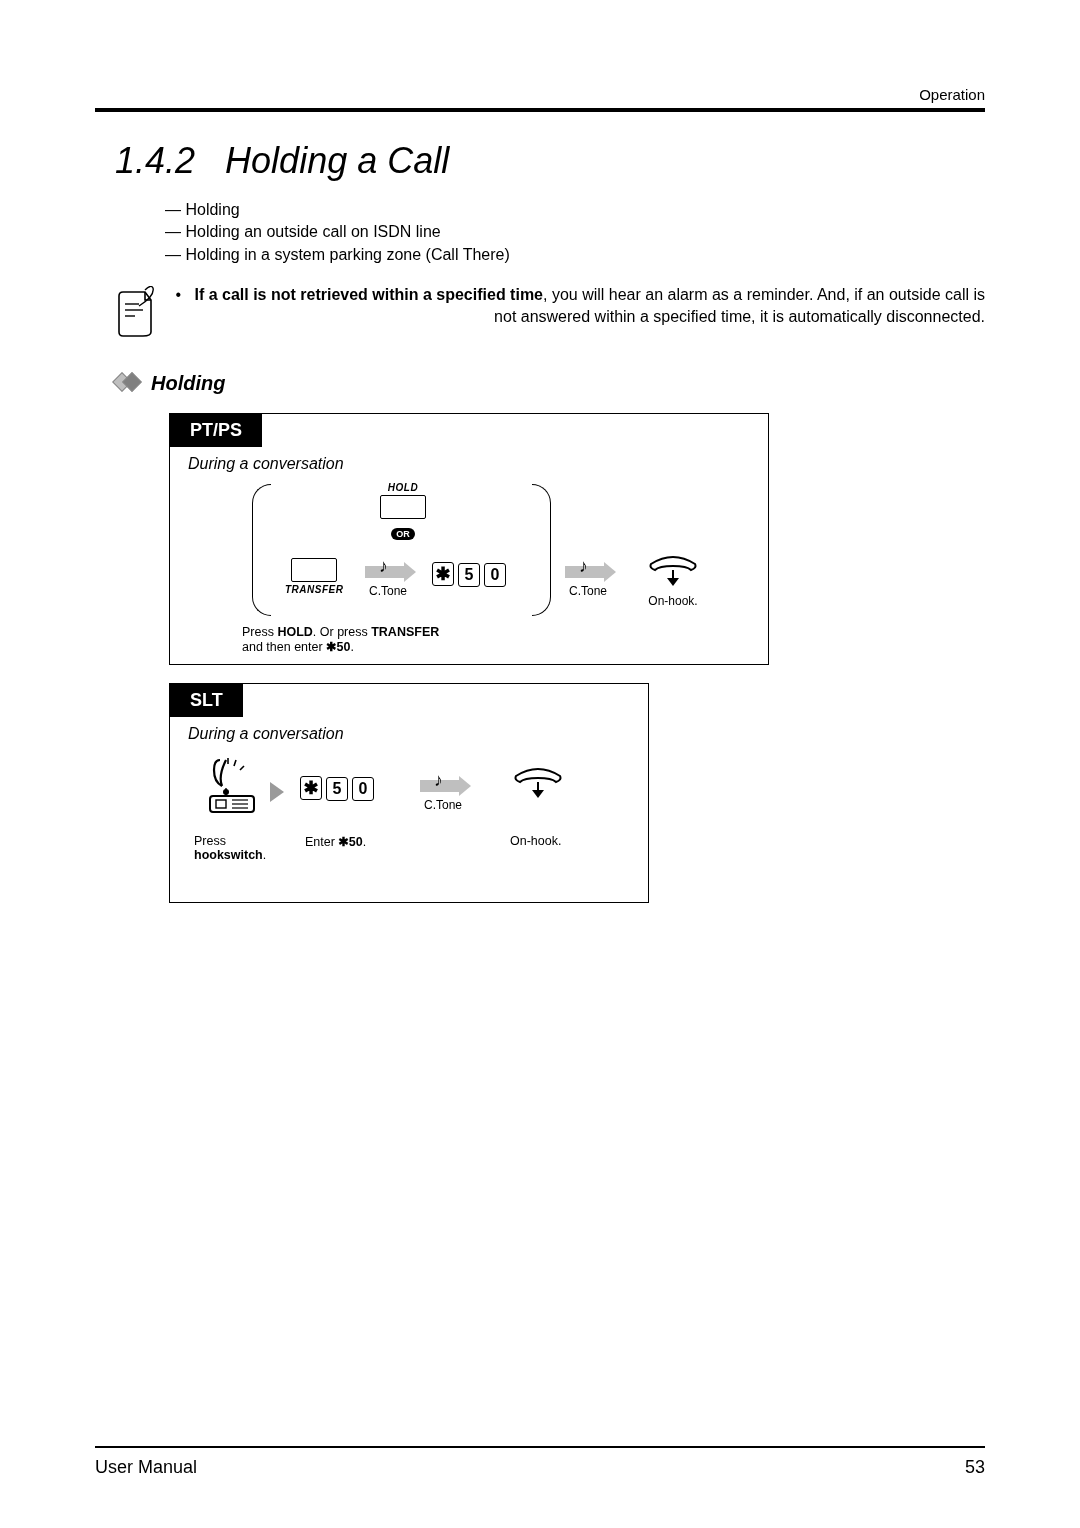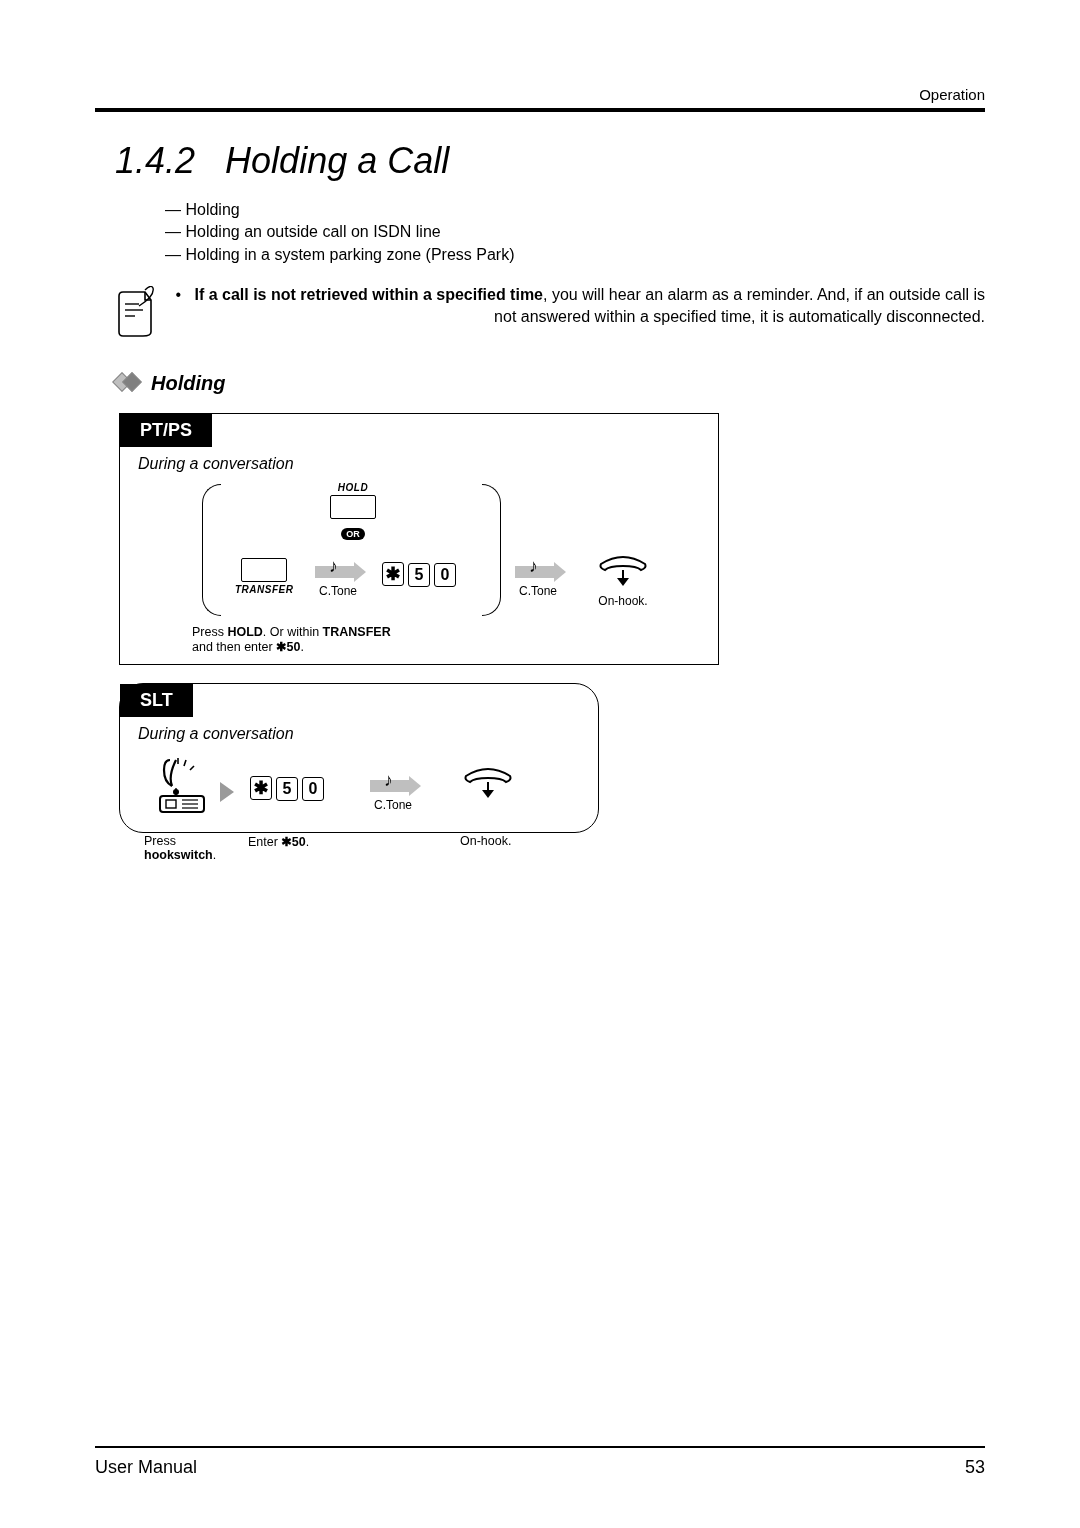--- a/index.html
+++ b/index.html
@@ -78,27 +78,27 @@
   .para {
     margin-left: 50px;
     margin-right: 10px;
     font-size: 16px;
     line-height: 1.35;
     margin-top: 6px;
   }
 
   .procbox {
     border: 1.5px solid #000;
-    margin-left: 24px;
+    margin-left: 74px;
     margin-top: 18px;
     box-sizing: border-box;
     position: relative;
   }
   .procbox.ptps { width: 600px; height: 252px; }
-  .procbox.slt  { width: 480px; height: 150px; border-radius: 24px; }
+  .procbox.slt  { width: 480px; height: 220px; }
 
   .tab {
     background:#000; color:#fff;
     font-weight:bold;
     font-size:18px;
     padding: 6px 20px;
     display:inline-block;
   }
   .context-line {
     font-style: italic;
@@ -205,21 +205,21 @@
   <div class="header-right">Operation</div>
   <div class="top-rule"></div>
 
   <div class="section-title">
     <span>1.4.2</span>&nbsp;&nbsp;&nbsp;<span>Holding a Call</span>
   </div>
 
   <div class="toc">
     <div><span>—</span> <span>Holding</span></div>
     <div><span>—</span> <span>Holding an outside call on ISDN line</span></div>
-    <div><span>—</span> <span>Holding in a system parking zone (Press Park)</span></div>
+    <div><span>—</span> <span>Holding in a system parking zone (Call There)</span></div>
   </div>
 
   <div class="note-row">
     <div class="note-icon">
       <svg width="42" height="52" viewBox="0 0 42 52">
         <path d="M8 6 H30 L36 14 V46 Q36 50 28 50 H8 Q4 50 4 46 V10 Q4 6 8 6 Z" fill="#fff" stroke="#000" stroke-width="1.6"></path>
         <path d="M30 6 V14 H36" fill="none" stroke="#000" stroke-width="1.6"></path>
         <line x1="10" y1="18" x2="24" y2="18" stroke="#000" stroke-width="1.4"></line>
         <line x1="10" y1="24" x2="28" y2="24" stroke="#000" stroke-width="1.4"></line>
         <line x1="10" y1="30" x2="20" y2="30" stroke="#000" stroke-width="1.4"></line>
@@ -292,21 +292,21 @@
     <div class="flow" style="left:475px; top:140px; text-align:center;">
       <svg width="56" height="34" viewBox="0 0 56 34">
         <path d="M6 10 Q28 -4 50 10 Q52 14 46 16 Q42 12 28 12 Q14 12 10 16 Q4 14 6 10 Z" fill="#fff" stroke="#000" stroke-width="2"></path>
         <path d="M28 16 L28 24" stroke="#000" stroke-width="2"></path>
         <path d="M22 24 L28 32 L34 24 Z" fill="#000"></path>
       </svg>
       <div class="tiny-label" style="margin-top:2px;">On-hook.</div>
     </div>
 
     <div class="caption" style="left:72px; bottom:10px;">
-      <span>Press </span><b>HOLD</b><span>. Or within </span><b>TRANSFER</b><br>
+      <span>Press </span><b>HOLD</b><span>. Or press </span><b>TRANSFER</b><br>
       <span>and then enter </span><b>✱50</b><span>.</span>
     </div>
   </div>
 
   <div class="procbox slt">
     <div class="tab">SLT</div>
     <div class="context-line">During a conversation</div>
 
     
     <div class="flow" style="left:34px; top:72px;">
@@ -348,21 +348,21 @@
       <svg width="56" height="34" viewBox="0 0 56 34">
         <path d="M6 10 Q28 -4 50 10 Q52 14 46 16 Q42 12 28 12 Q14 12 10 16 Q4 14 6 10 Z" fill="#fff" stroke="#000" stroke-width="2"></path>
         <path d="M28 16 L28 24" stroke="#000" stroke-width="2"></path>
         <path d="M22 24 L28 32 L34 24 Z" fill="#000"></path>
       </svg>
     </div>
 
     <div class="caption" style="left:24px; top:150px;">
       <span>Press</span><br><b>hookswitch</b><span>.</span>
     </div>
-    <div class="caption" style="left:128px; top:150px;">
+    <div class="caption" style="left:135px; top:150px;">
       <span>Enter </span><b>✱50</b><span>.</span>
     </div>
     <div class="caption" style="left:340px; top:150px;">On-hook.</div>
   </div>
 
   <div class="bottom-rule"></div>
   <div class="footer-left">User Manual</div>
   <div class="footer-right">53</div>
 </div>
 

